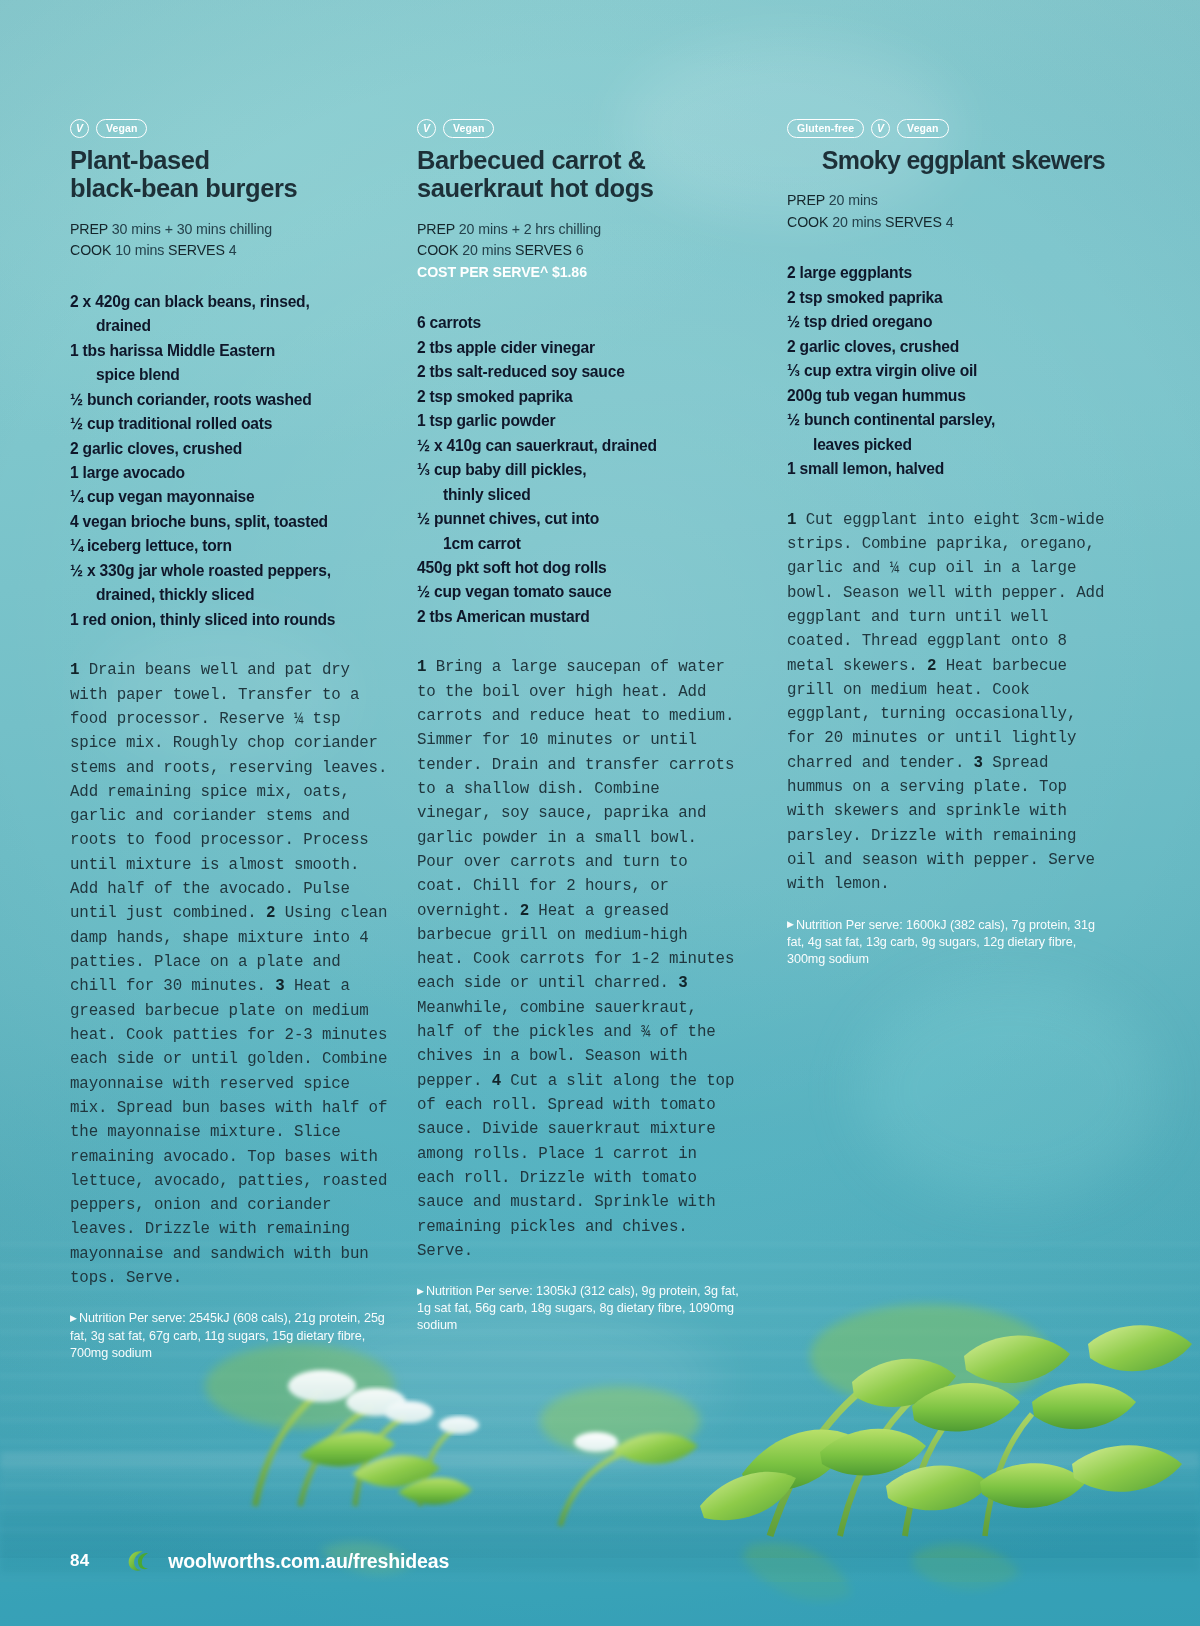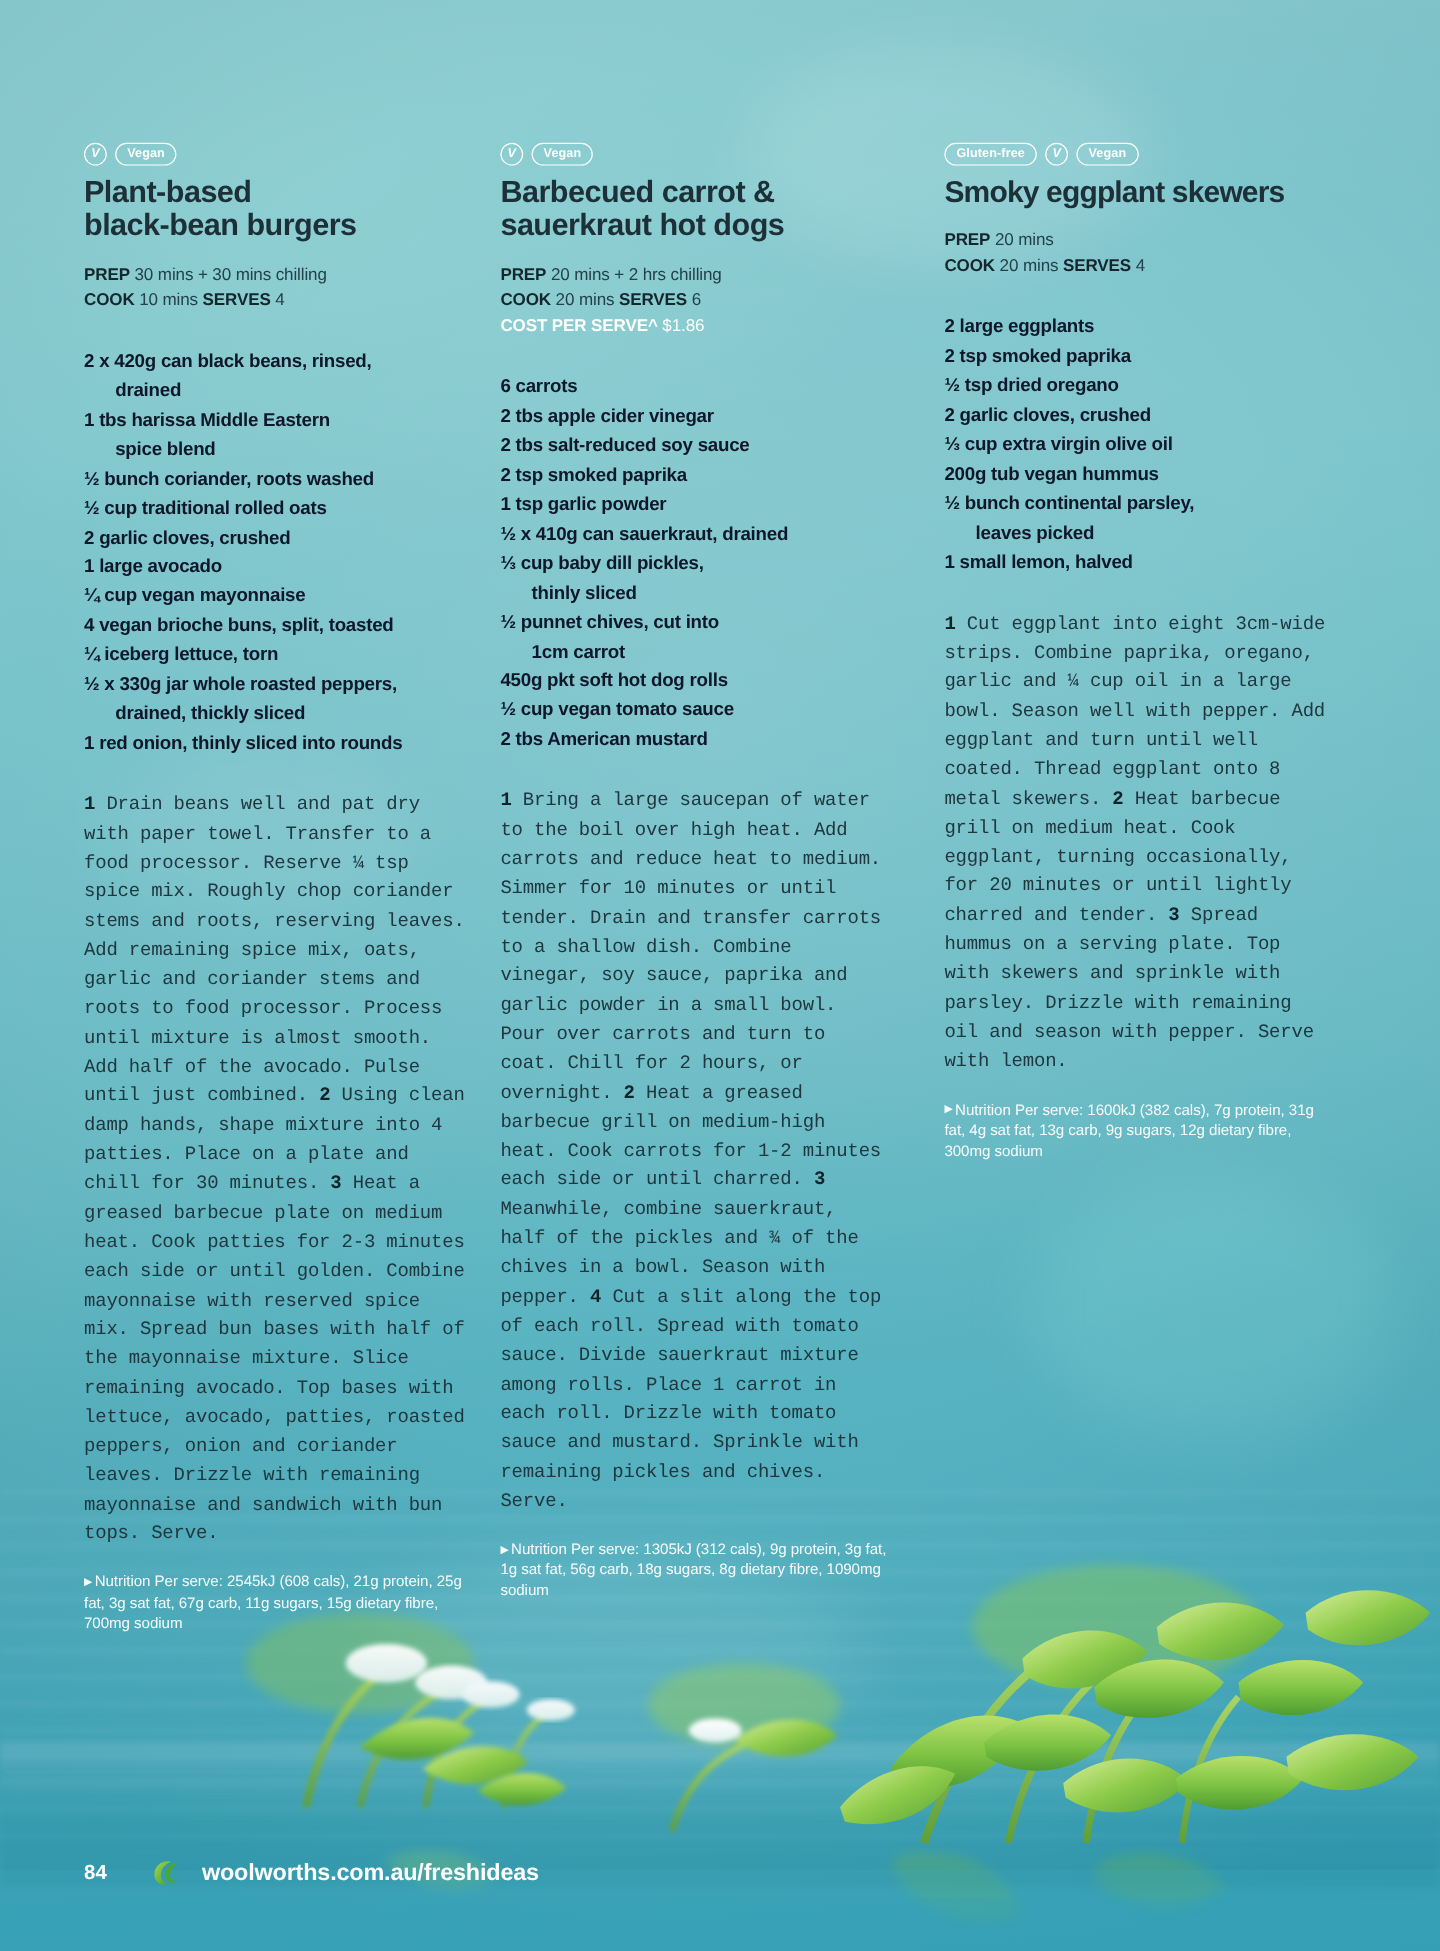--- a/index.html
+++ b/index.html
@@ -151,32 +151,32 @@
 
   
   .recipe-title {
     color: #1d3038;
     font-weight: 800;
     font-size: 25.5px;
     line-height: 1.09;
     letter-spacing: -0.45px;
     margin-bottom: 16px;
   }
-  .col-3 .recipe-title { font-size: 25px; white-space: nowrap; letter-spacing: -0.7px; }
+  .col-3 .recipe-title { font-size: 25px; white-space: nowrap; letter-spacing: -0.7px; text-align: right; }
 
   
   .meta {
     color: #24414b;
     font-size: 14.2px;
     line-height: 1.52;
     letter-spacing: -0.1px;
   }
-  .meta b { font-weight: 700; color: #15262c; }
+  .meta b { font-weight: 400; color: #15262c; }
   .meta .cost { color: #ffffff; font-weight: 800; }
-  .meta .cost .amt { font-weight: 400; }
+  .meta .cost .amt { font-weight: 700; }
 
   
   .ingredients {
     margin-top: 28px;
     list-style: none;
     color: #0f172a;
     font-size: 15.6px;
     font-weight: 700;
     line-height: 1.57;
     letter-spacing: -0.2px;

